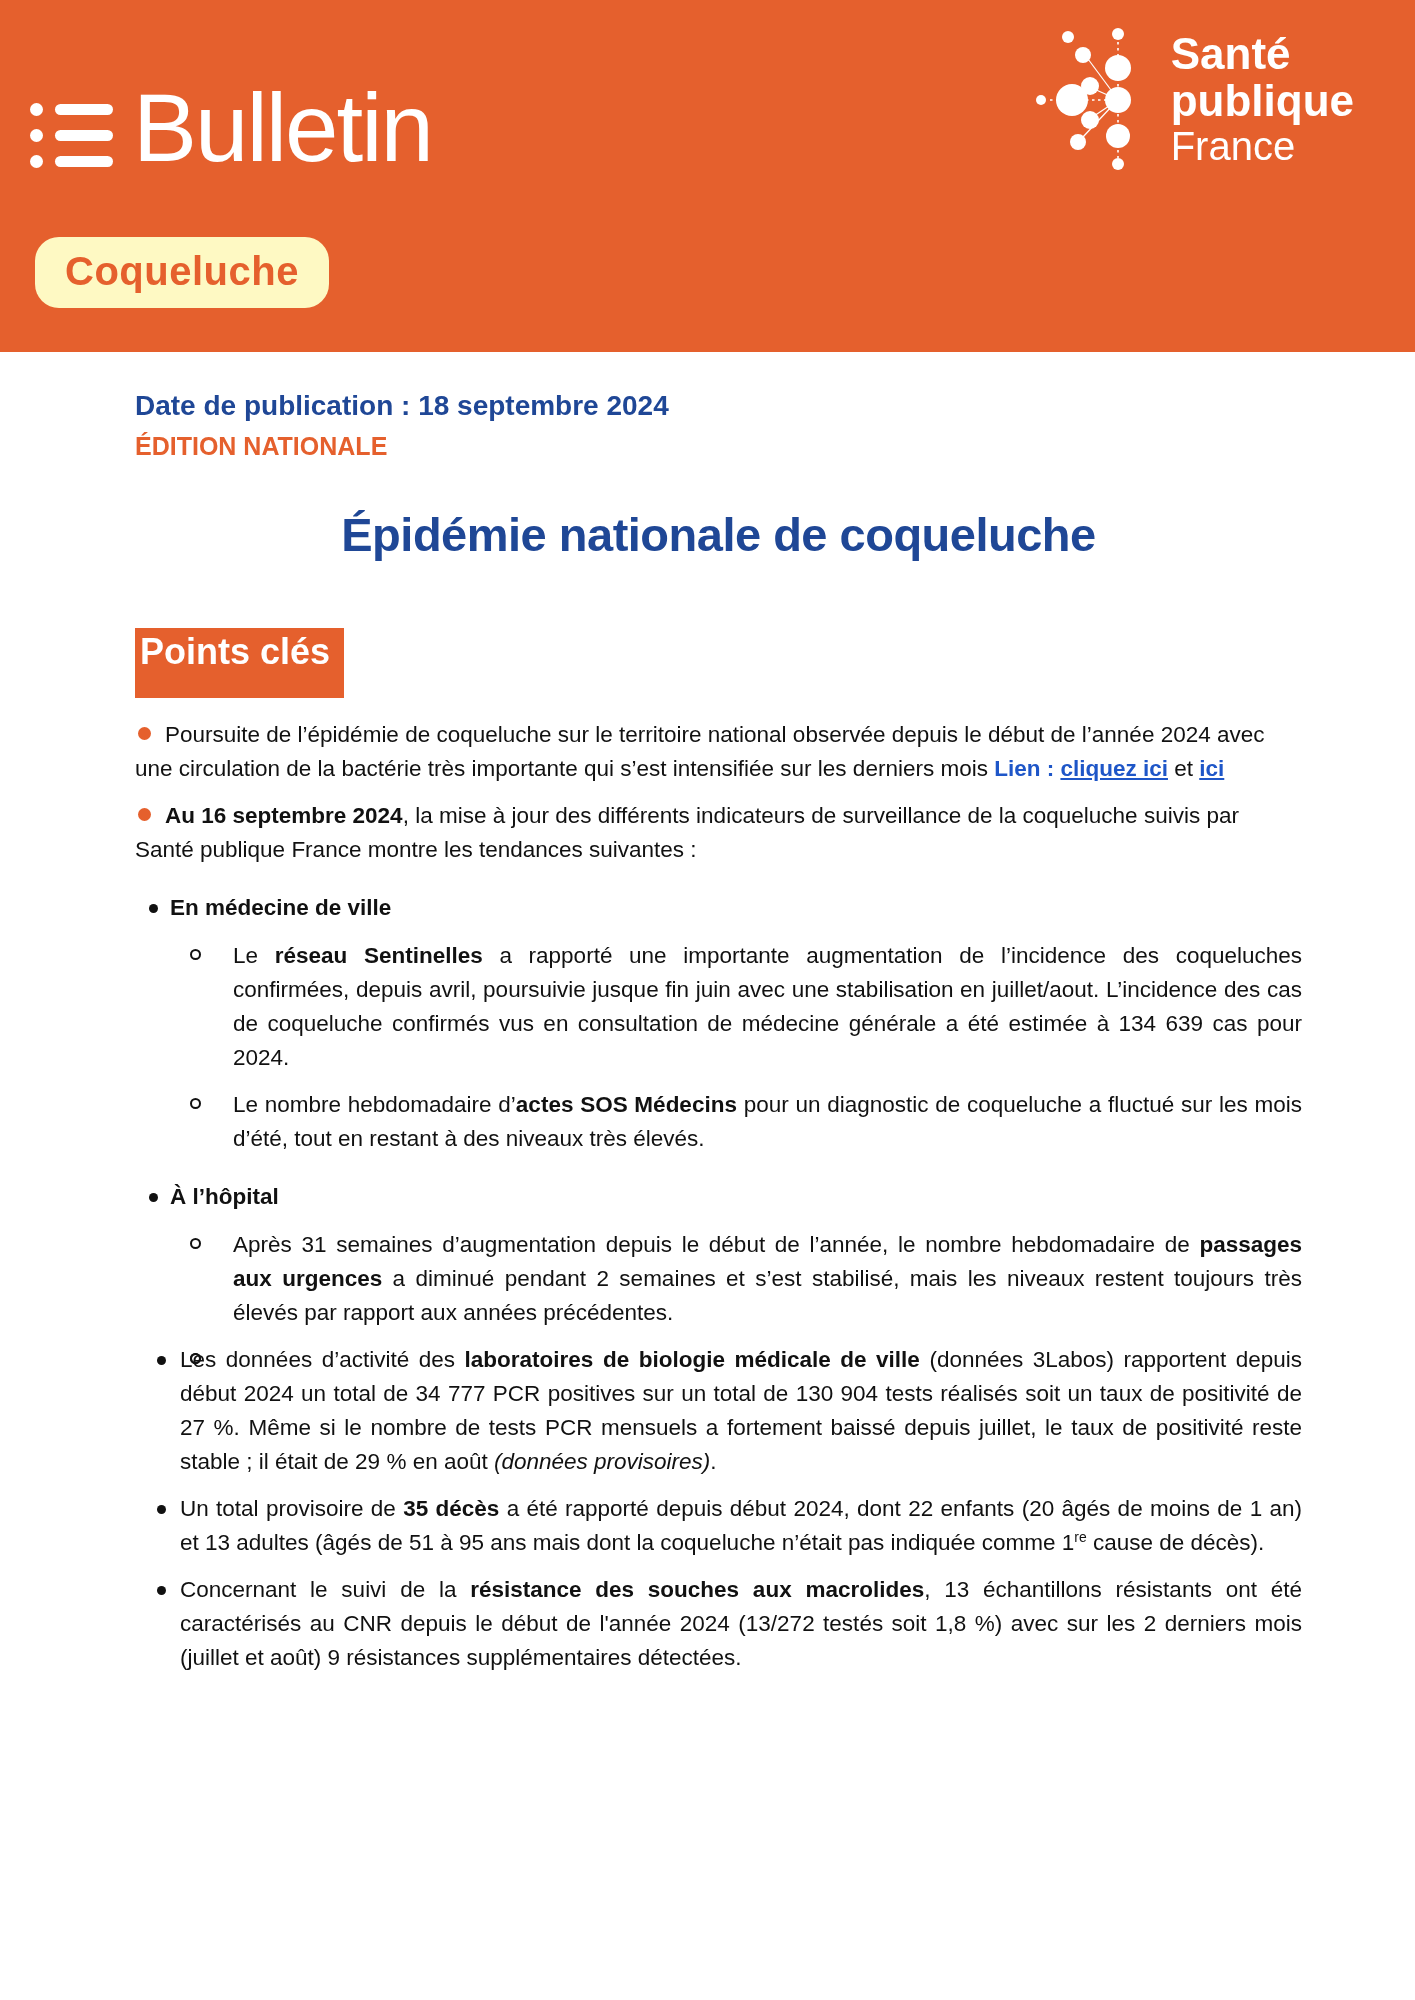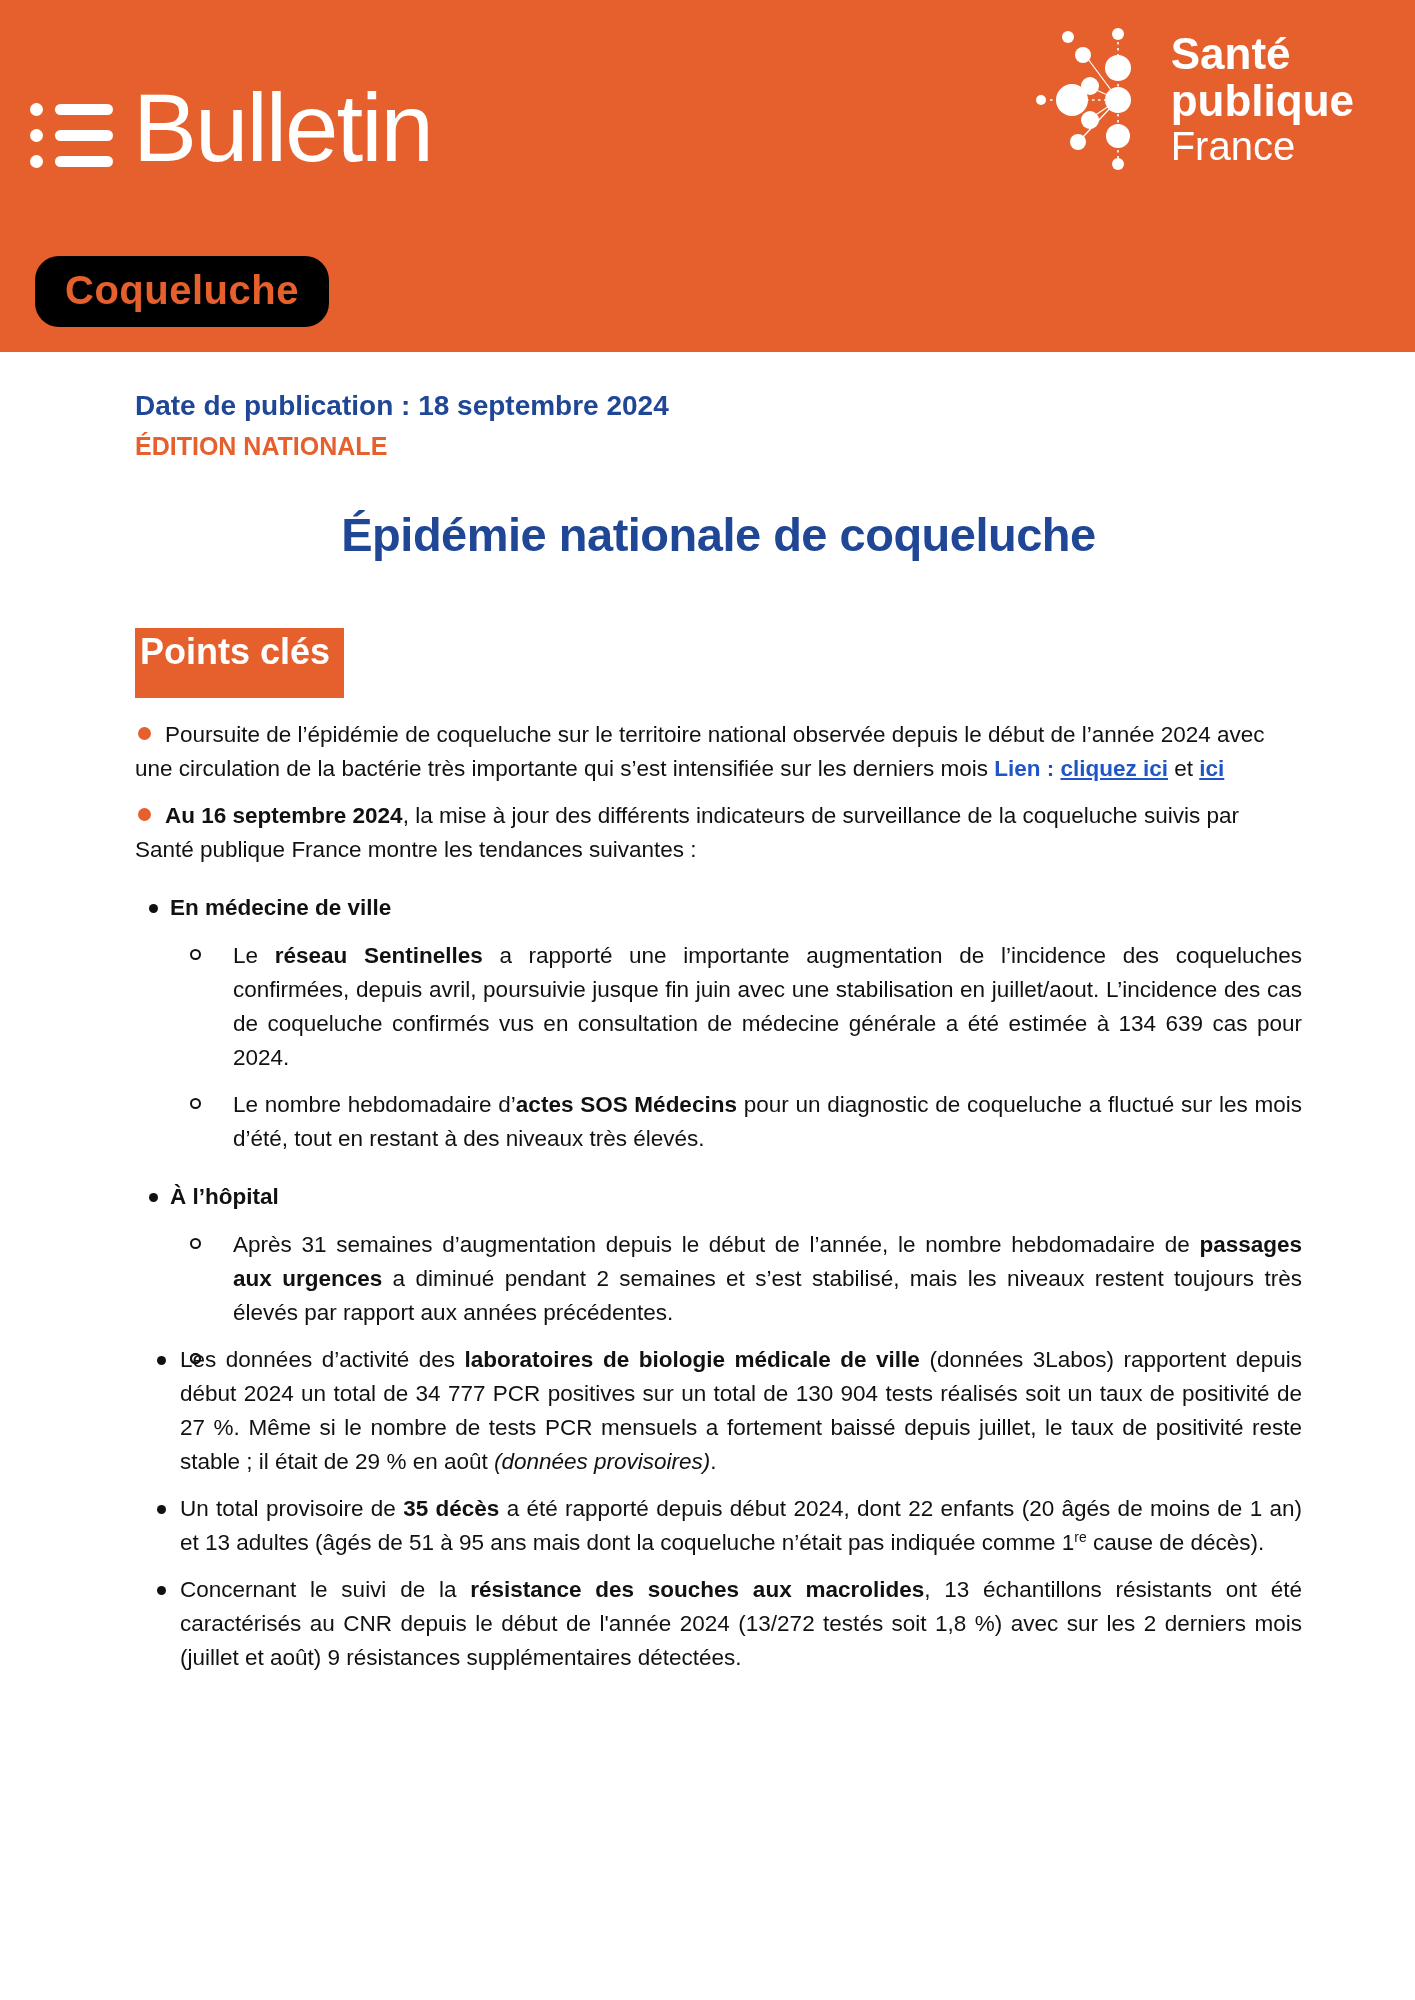--- a/index.html
+++ b/index.html
@@ -24,21 +24,21 @@
   .gbar{width:58px;height:11px;border-radius:7px;background:#fff;}
   .bulletin-text{color:#fff;font-size:96px;line-height:1;letter-spacing:-2px;font-weight:400;}
 
   .spf{position:absolute;right:61px;top:24px;display:flex;align-items:center;gap:14px;}
   .spf svg{display:block;}
   .spf-name{color:#fff;line-height:1.08;}
   .spf-strong{font-weight:bold;font-size:44px;}
   .spf-light{font-weight:400;font-size:40px;}
 
   .badge{
-    position:absolute;left:35px;top:256px;background:#000000;border-radius:24px;
+    position:absolute;left:35px;top:237px;background:#fef9c3;border-radius:24px;
     padding:12px 30px 14px 30px;
   }
   .badge span{color:var(--orange);font-weight:bold;font-size:40px;letter-spacing:0.5px;}
 
   
   .content{padding:0 113px 0 135px;}
   .pub-date{color:var(--blue);font-weight:bold;font-size:28px;margin:38px 0 10px 0;}
   .edition{color:var(--orange);font-weight:bold;font-size:25px;margin:0 0 0 0;}
   .doc-title{color:var(--blue);font-weight:bold;font-size:47px;text-align:center;margin:46px 0 0 0;letter-spacing:-0.5px;}
   .points{

